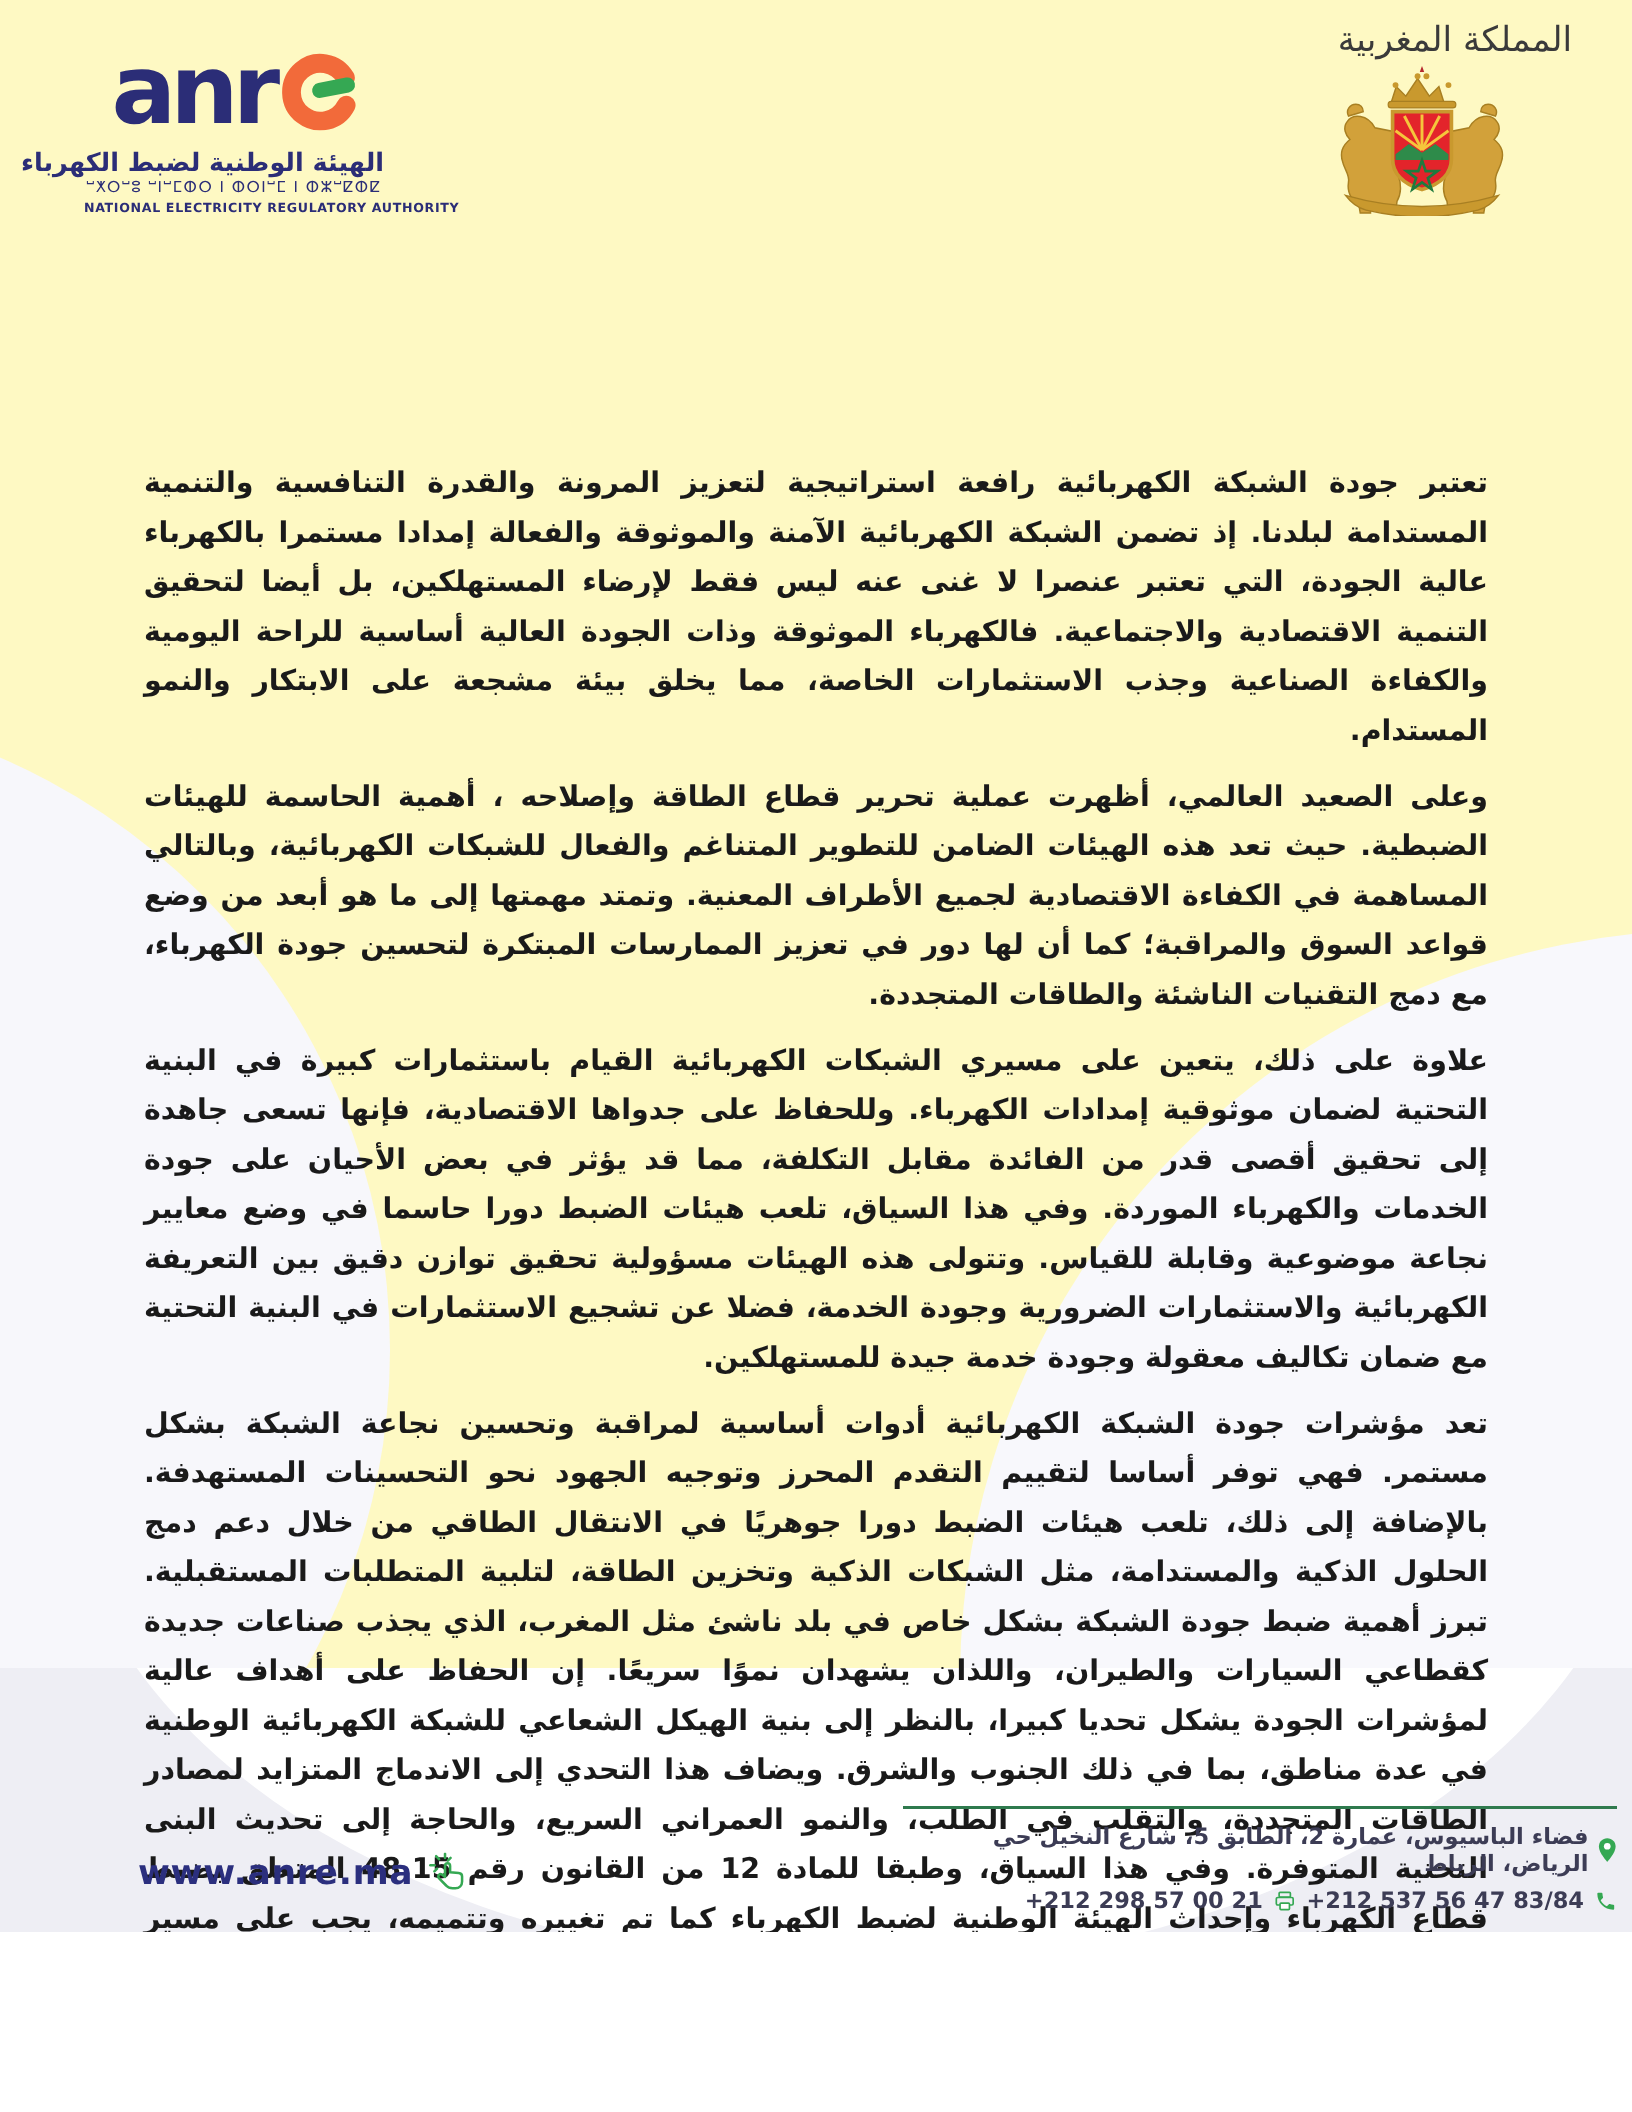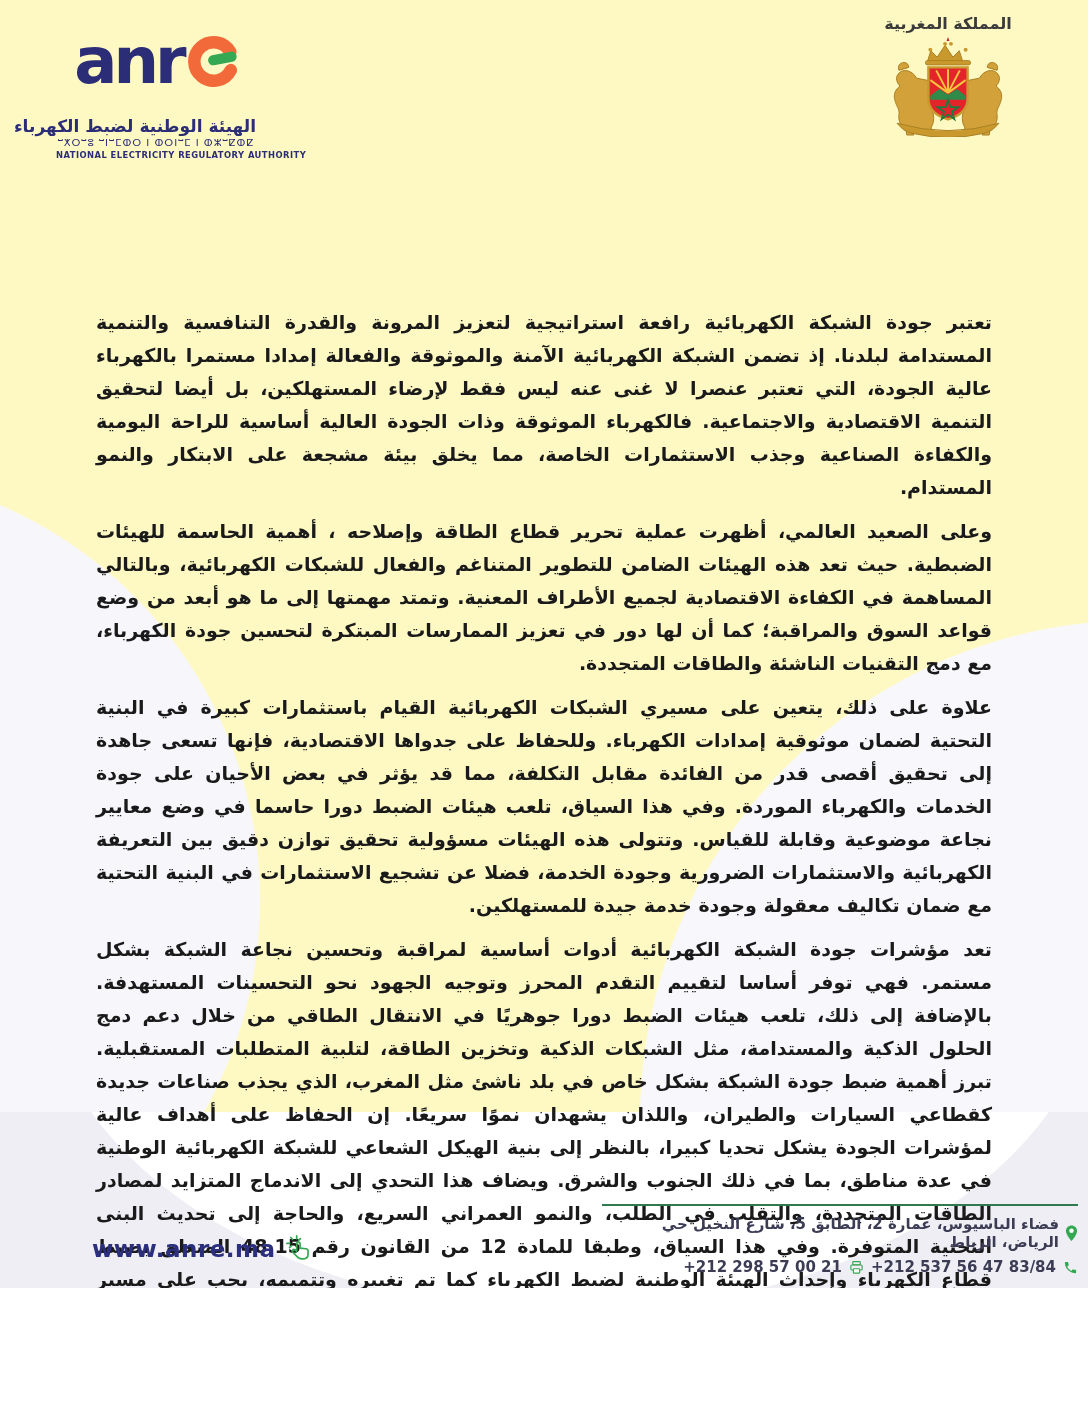--- a/index.html
+++ b/index.html
@@ -13,26 +13,26 @@
   }
   
   .bg-c1{position:absolute;width:860px;height:860px;border-radius:50%;background:#f7f7fb;left:-600px;top:470px;z-index:0;}
   .bg-c2{position:absolute;width:1000px;height:1000px;border-radius:50%;background:#f8f8fc;left:640px;top:620px;z-index:0;}
 
   
   .logo{position:absolute;left:56px;top:30px;width:200px;z-index:3;text-align:center;}
   .logo-word{display:flex;align-items:center;justify-content:center;height:66px;}
   .logo-anr{font-size:64px;font-weight:bold;color:#2b2d77;letter-spacing:-4px;line-height:1;transform:translateY(-2px);}
   .logo-emark{margin-left:3px;}
-  .logo-ar{font-size:17px;font-weight:bold;color:#2b2d77;direction:rtl;margin-top:20px;white-space:nowrap;}
+  .logo-ar{font-size:17px;font-weight:bold;color:#2b2d77;direction:rtl;margin-top:3px;white-space:nowrap;}
   .logo-tif{font-size:10px;color:#2b2d77;letter-spacing:1px;margin-top:1px;white-space:nowrap;}
   .logo-en{font-size:8.4px;font-weight:bold;color:#2b2d77;letter-spacing:0.45px;margin-top:2px;white-space:nowrap;}
 
   .kingdom{position:absolute;right:40px;top:14px;width:200px;text-align:center;z-index:3;}
-  .kingdom-label{font-size:16px;font-weight:bold;color:#3a3a3a;direction:rtl;}
+  .kingdom-label{font-size:23px;font-weight:normal;color:#3a3a3a;direction:rtl;text-align:right;}
   .coa{margin-top:4px;}
 
   
   .titles{position:absolute;top:166px;left:0;right:0;text-align:center;direction:rtl;z-index:2;}
   .doc-title{font-size:24px;font-weight:bold;color:#101010;margin:0 0 27px 0;}
   .doc-subtitle{font-size:24px;font-weight:bold;color:#101010;margin:0;}
 
   
   .content{
     position:absolute;top:306px;left:96px;right:96px;z-index:2;

